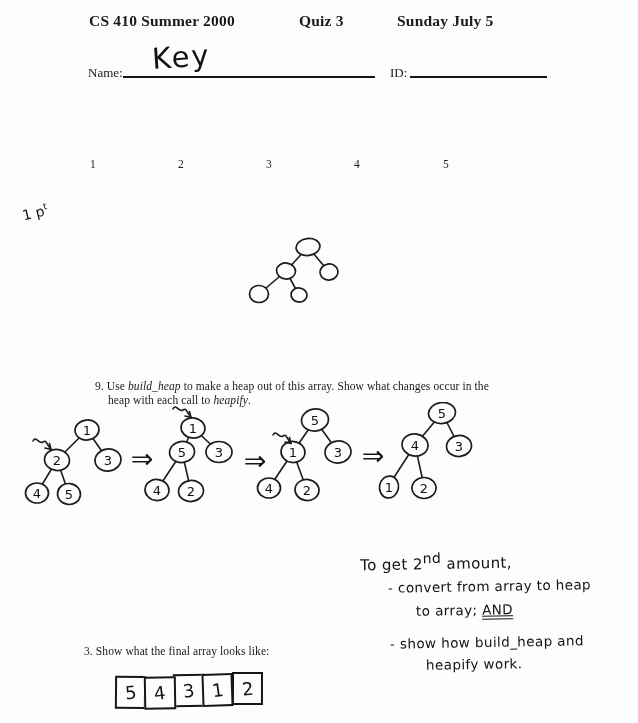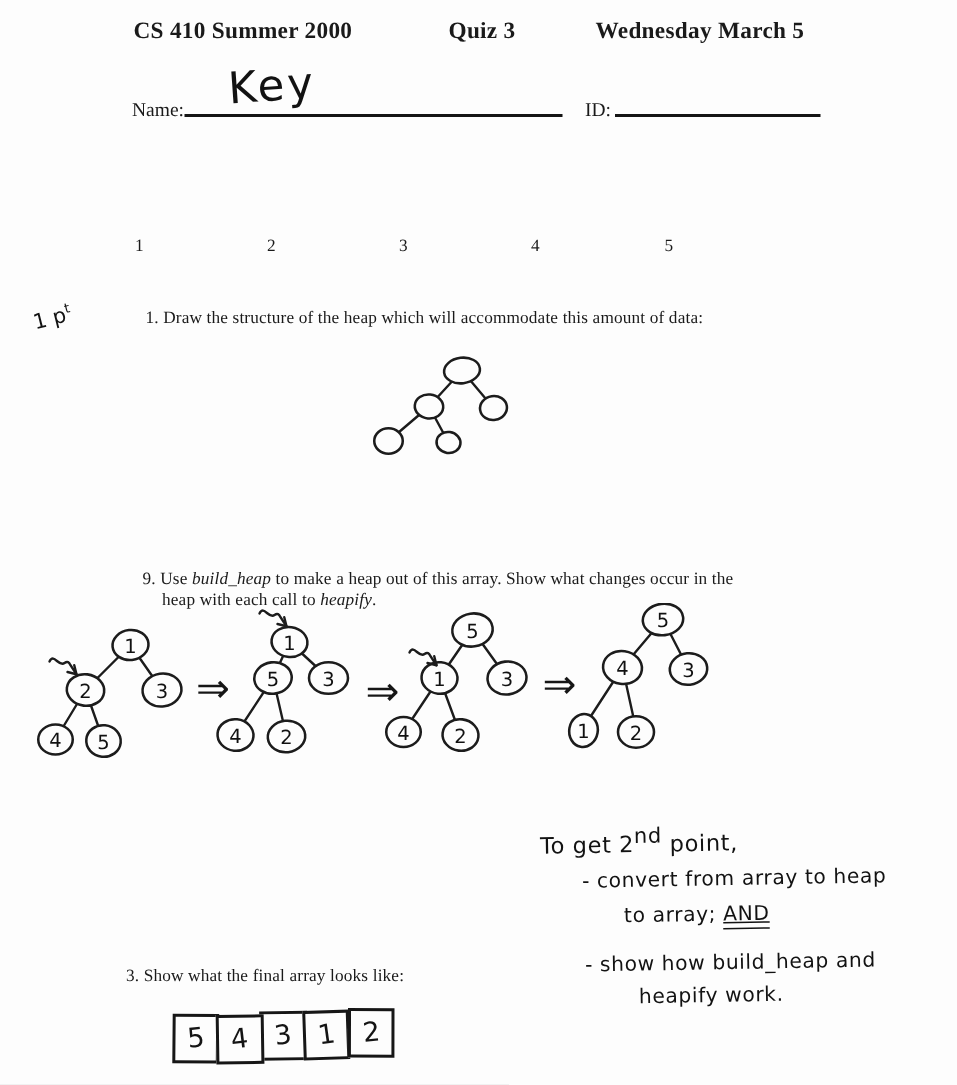--- a/index.html
+++ b/index.html
@@ -44,38 +44,37 @@
   .arr .cell:nth-child(5){transform:translateY(-1px) rotate(1deg);}
   .arr .cell span{font-family:"DejaVu Sans",sans-serif;font-size:18px;transform:rotate(-6deg);}
 </style>
 </head>
 <body>
 
 <div id="page">
 
   <div class="abs hdr print" style="left:89px;top:12px;">CS 410 Summer 2000</div>
   <div class="abs hdr print" style="left:299px;top:12px;">Quiz 3</div>
-  <div class="abs hdr print" style="left:397px;top:12px;">Wednesday March 5</div>
+  <div class="abs hdr print" style="left:397px;top:12px;">Sunday July 5</div>
 
   <div class="abs small-lbl print" style="left:88px;top:65px;">Name:</div>
   <div class="abs hline" style="left:123px;top:76px;width:252px;"></div>
   <div class="abs hand name-key" style="left:152px;top:40px;">Key</div>
   <div class="abs small-lbl print" style="left:390px;top:65px;">ID:</div>
   <div class="abs hline" style="left:410px;top:76px;width:137px;"></div>
 
 
   <div class="abs body-txt print" style="left:90px;top:158px;">1</div>
   <div class="abs body-txt print" style="left:178px;top:158px;">2</div>
   <div class="abs body-txt print" style="left:266px;top:158px;">3</div>
   <div class="abs body-txt print" style="left:354px;top:158px;">4</div>
   <div class="abs body-txt print" style="left:443px;top:158px;">5</div>
 
   <div class="abs hand pts" style="left:22px;top:204px;"><span>1 p</span><sup>t</sup></div>
 
-  <div class="abs body-txt print" style="left:97px;top:206px;">1. Draw the structure of the heap which will accommodate this amount of data:</div>
 
   <svg class="abs" style="left:0;top:230px;" width="638" height="92" viewBox="0 0 638 92">
     <line class="ink" x1="308" y1="17" x2="286" y2="41"></line>
     <line class="ink" x1="308" y1="17" x2="329" y2="42"></line>
     <line class="ink" x1="286" y1="41" x2="259" y2="64"></line>
     <line class="ink" x1="286" y1="41" x2="299" y2="65"></line>
     <ellipse class="node" cx="308" cy="17" rx="12" ry="8.5" transform="rotate(-7 308 17)"></ellipse>
     <ellipse class="node" cx="286" cy="41" rx="9.5" ry="8" transform="rotate(6 286 41)"></ellipse>
     <ellipse class="node" cx="329" cy="42" rx="9" ry="8" transform="rotate(-9 329 42)"></ellipse>
     <ellipse class="node" cx="259" cy="64" rx="9.5" ry="8.5"></ellipse>
@@ -167,21 +166,21 @@
       <ellipse class="node" cx="389" cy="85" rx="9.5" ry="11" transform="rotate(10 389 85)"></ellipse>
       <ellipse class="node" cx="424" cy="86" rx="12" ry="10.5"></ellipse>
       <text class="nval" x="442" y="16">5</text>
       <text class="nval" x="415" y="48">4</text>
       <text class="nval" x="459" y="49">3</text>
       <text class="nval" x="389" y="90">1</text>
       <text class="nval" x="424" y="91">2</text>
     </g>
   </svg>
 
-  <div class="abs hand note-line" style="left:360px;top:550px;font-size:15px;"><span>To get 2</span><sup>nd</sup><span> point,</span></div>
+  <div class="abs hand note-line" style="left:360px;top:550px;font-size:15px;"><span>To get 2</span><sup>nd</sup><span> amount,</span></div>
   <div class="abs hand note-line" style="left:388px;top:578px;">- convert from array to heap</div>
   <div class="abs hand note-line" style="left:416px;top:602px;"><span>to array; </span><span class="u-and">AND</span></div>
   <div class="abs hand note-line" style="left:390px;top:634px;">- show how build_heap and</div>
   <div class="abs hand note-line" style="left:426px;top:656px;">heapify work.</div>
 
   <div class="abs body-txt print" style="left:84px;top:645px;">3. Show what the final array looks like:</div>
 
   <div class="abs arr" style="left:115px;top:674px;">
     <div class="cell">
         <span>5</span>

